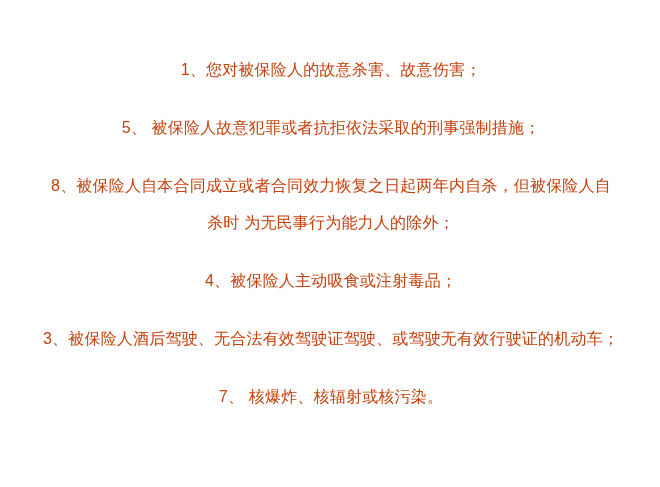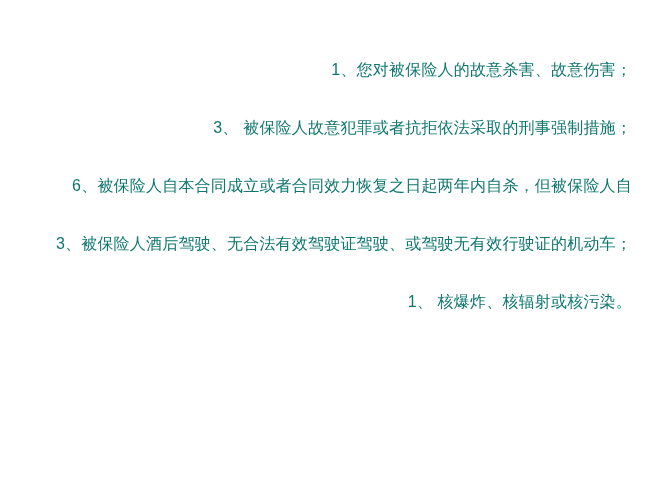--- a/index.html
+++ b/index.html
@@ -10,25 +10,25 @@
   body {
     width: 660px;
     height: 487px;
     overflow: hidden;
     font-family: "Liberation Sans", "DejaVu Sans", sans-serif;
   }
   .doc {
     box-sizing: border-box;
     width: 660px;
     padding: 51px 28px 0 30px;
-    color: #0f766e;
+    color: #c2410c;
     font-size: 16px;
     line-height: 37px;
     letter-spacing: 0.2px;
-    text-align: right;
+    text-align: center;
   }
   .clause {
     margin: 0 0 21px 0;
   }
   .clause:last-child {
     margin-bottom: 0;
   }
   .clause-line {
     display: block;
     white-space: nowrap;
@@ -37,30 +37,34 @@
 </head>
 <body>
 
 <div class="doc">
 
   <p class="clause">
     <span class="clause-line">1、您对被保险人的故意杀害、故意伤害；</span>
   </p>
 
   <p class="clause">
-    <span class="clause-line">3、 被保险人故意犯罪或者抗拒依法采取的刑事强制措施；</span>
+    <span class="clause-line">5、 被保险人故意犯罪或者抗拒依法采取的刑事强制措施；</span>
   </p>
 
   <p class="clause">
-    <span class="clause-line">6、被保险人自本合同成立或者合同效力恢复之日起两年内自杀，但被保险人自</span>
+    <span class="clause-line">8、被保险人自本合同成立或者合同效力恢复之日起两年内自杀，但被保险人自</span>
+    <span class="clause-line">杀时 为无民事行为能力人的除外；</span>
   </p>
 
+  <p class="clause">
+    <span class="clause-line">4、被保险人主动吸食或注射毒品；</span>
+  </p>
 
   <p class="clause">
     <span class="clause-line">3、被保险人酒后驾驶、无合法有效驾驶证驾驶、或驾驶无有效行驶证的机动车；</span>
   </p>
 
 
   <p class="clause">
-    <span class="clause-line">1、 核爆炸、核辐射或核污染。</span>
+    <span class="clause-line">7、 核爆炸、核辐射或核污染。</span>
   </p>
 
 </div>
 
 </body></html>

